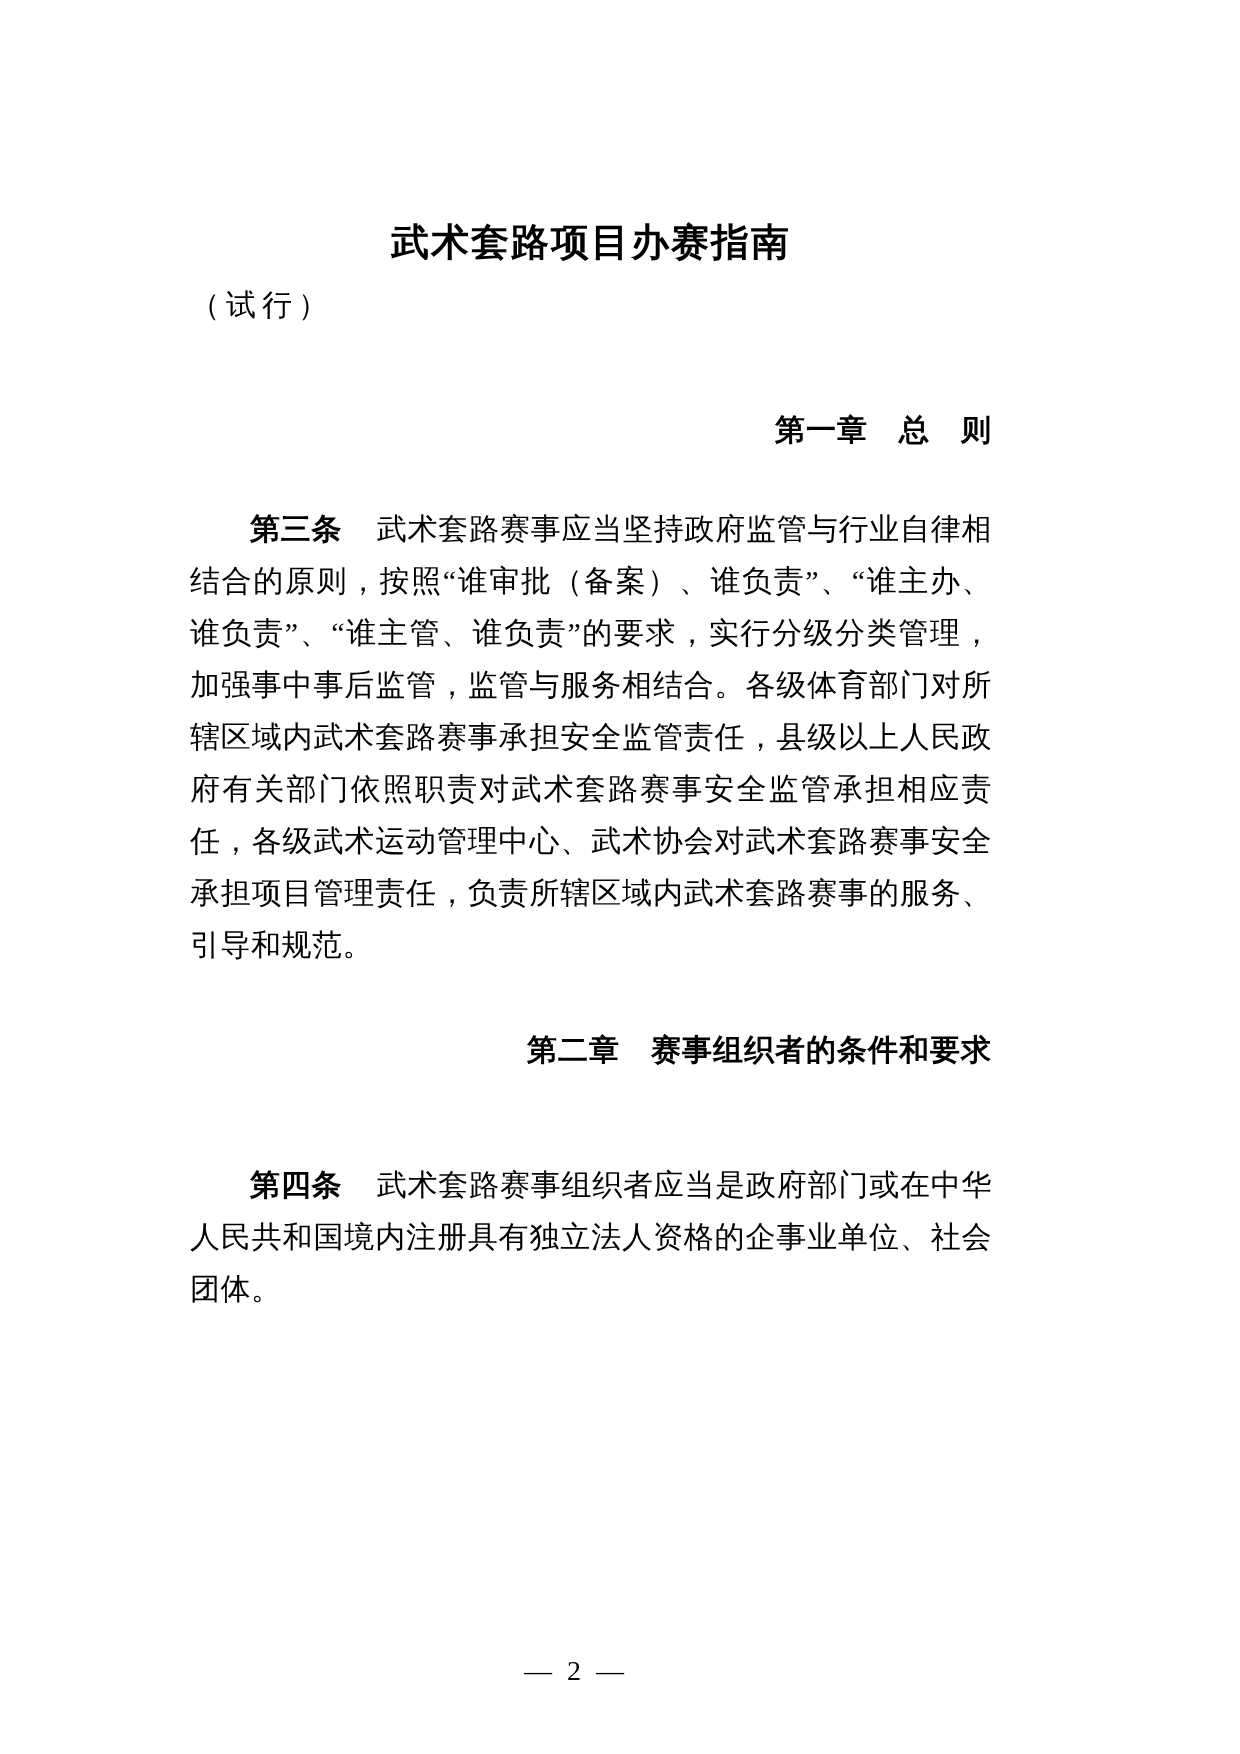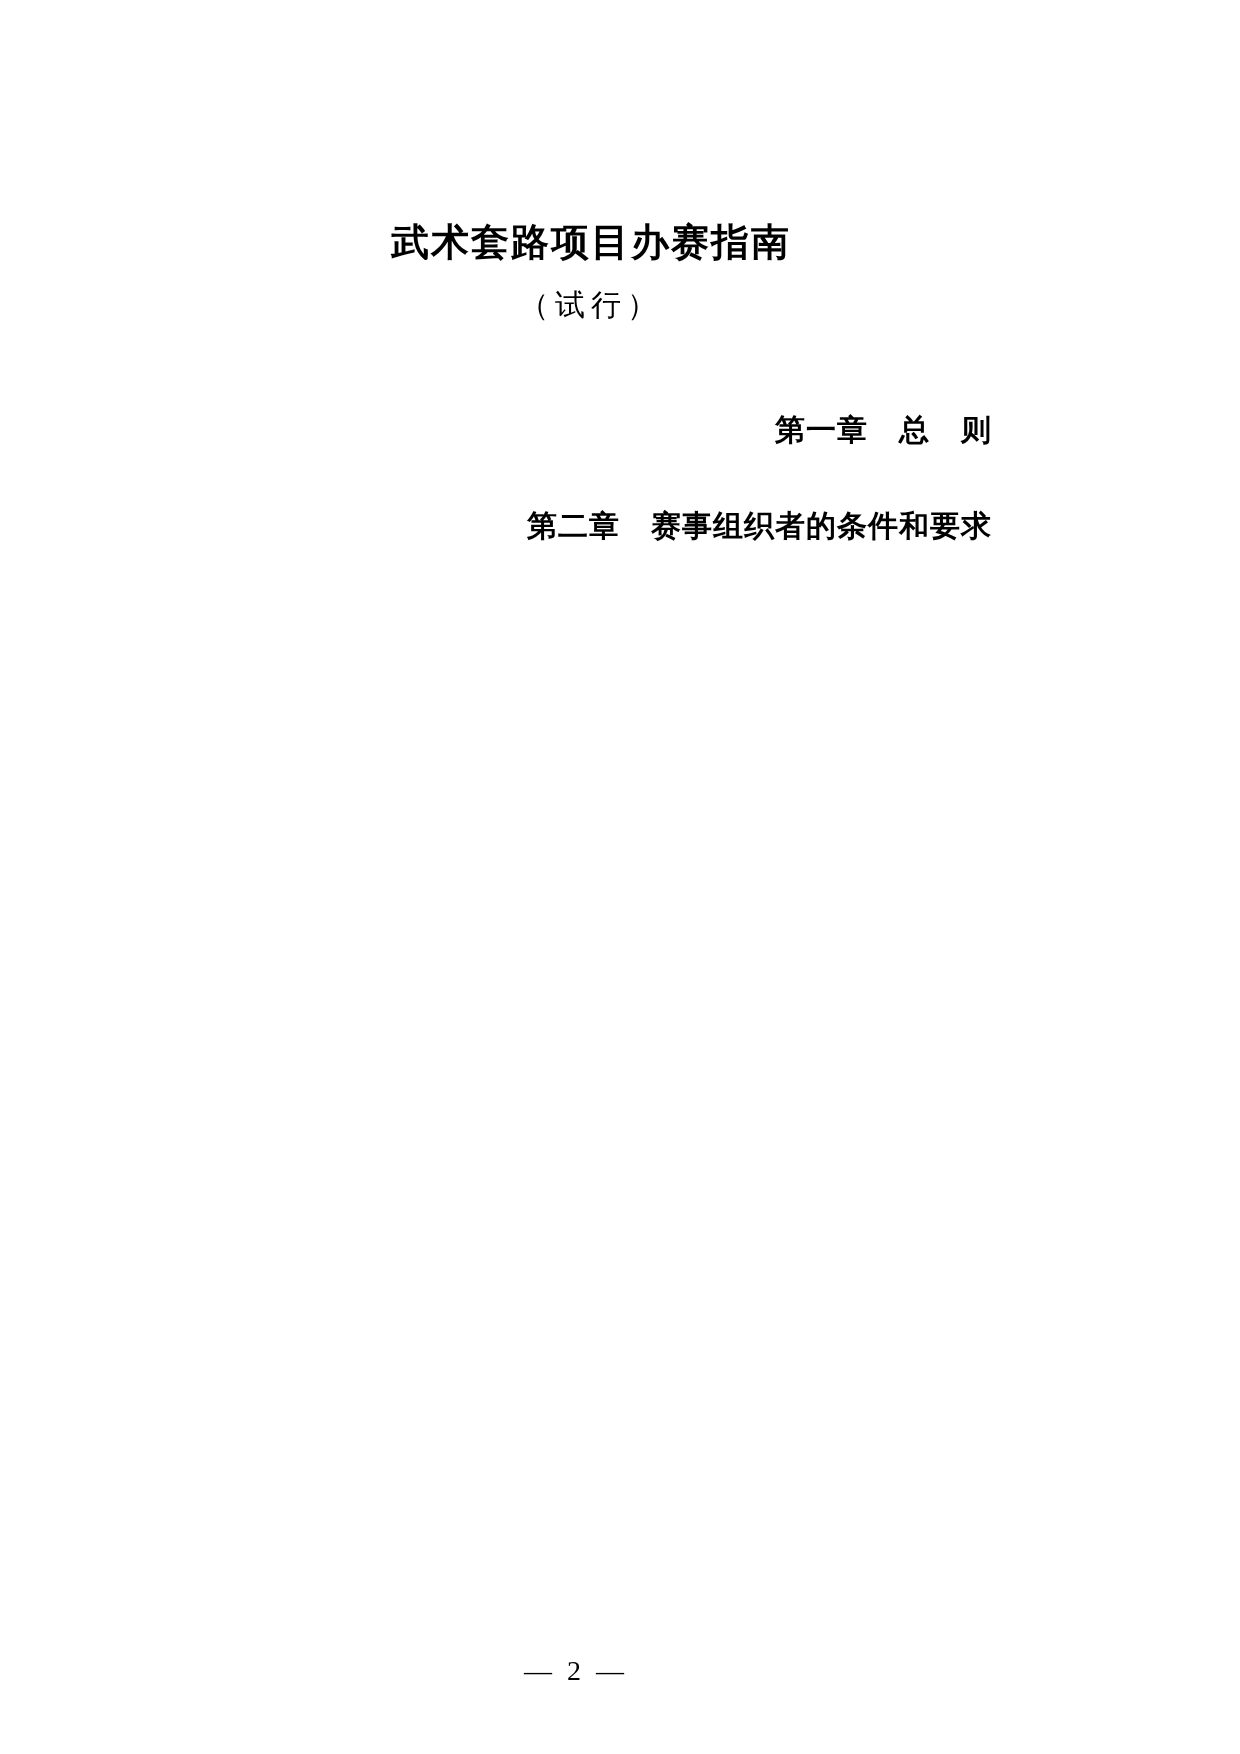--- a/index.html
+++ b/index.html
@@ -22,21 +22,21 @@
     margin: 0;
     text-align: center;
     font-size: 38px;
     line-height: 40px;
     font-weight: 700;
     letter-spacing: 2px;
     font-family: "Liberation Serif", "DejaVu Serif", serif;
   }
   .doc-subtitle {
     margin-top: 27px;
-    text-align: center;
+    text-align: left;
     font-size: 30px;
     line-height: 32px;
     letter-spacing: 6px;
   }
   .chapter-heading {
     margin: 92px 0 0 0;
     text-align: right;
     font-size: 30px;
     line-height: 34px;
     font-weight: 700;
@@ -83,22 +83,26 @@
 
   <h1 class="doc-title">武术套路项目办赛指南</h1>
 
   <div class="doc-subtitle">（试行）</div>
 
   <h2 class="chapter-heading">第一章　总　则</h2>
 
   <div class="articles">
 
 
+    <p class="article"><span class="article-label">第三条</span><span class="article-text">武术套路赛事应当坚持政府监管与行业自律相结合的原则，按照“谁审批（备案）、谁负责”、“谁主办、谁负责”、“谁主管、谁负责”的要求，实行分级分类管理，加强事中事后监管，监管与服务相结合。各级体育部门对所辖区域内武术套路赛事承担安全监管责任，县级以上人民政府有关部门依照职责对武术套路赛事安全监管承担相应责任，各级武术运动管理中心、武术协会对武术套路赛事安全承担项目管理责任，负责所辖区域内武术套路赛事的服务、引导和规范。</span></p>
   </div>
 
   <h2 class="chapter-heading second">第二章　赛事组织者的条件和要求</h2>
 
+  <div class="articles second">
+    <p class="article"><span class="article-label">第四条</span><span class="article-text">武术套路赛事组织者应当是政府部门或在中华人民共和国境内注册具有独立法人资格的企事业单位、社会团体。</span></p>
+  </div>
 
   <div class="page-footer">
     <span>— 2 —</span>
   </div>
 
 </div>
 
 </body></html>

